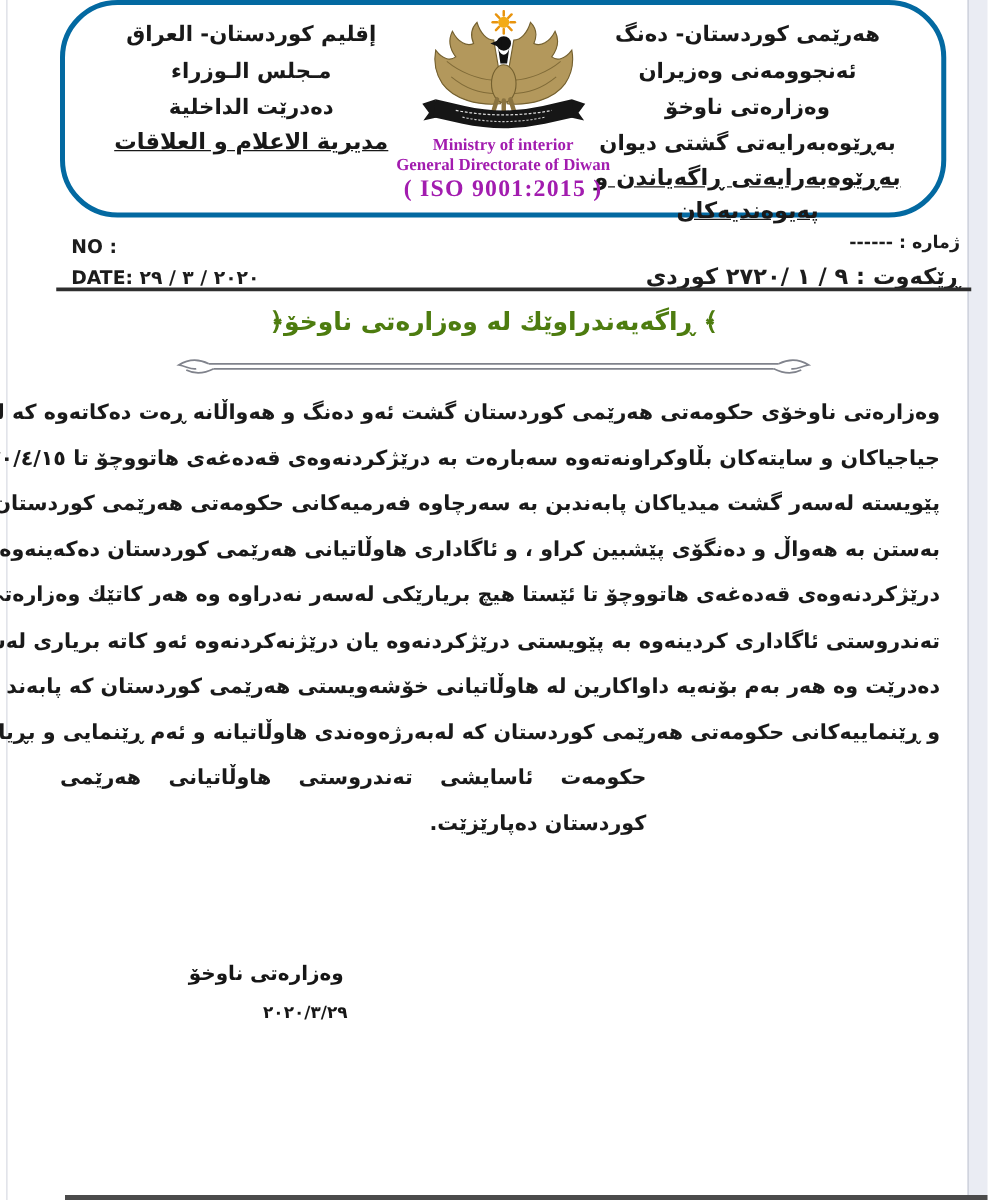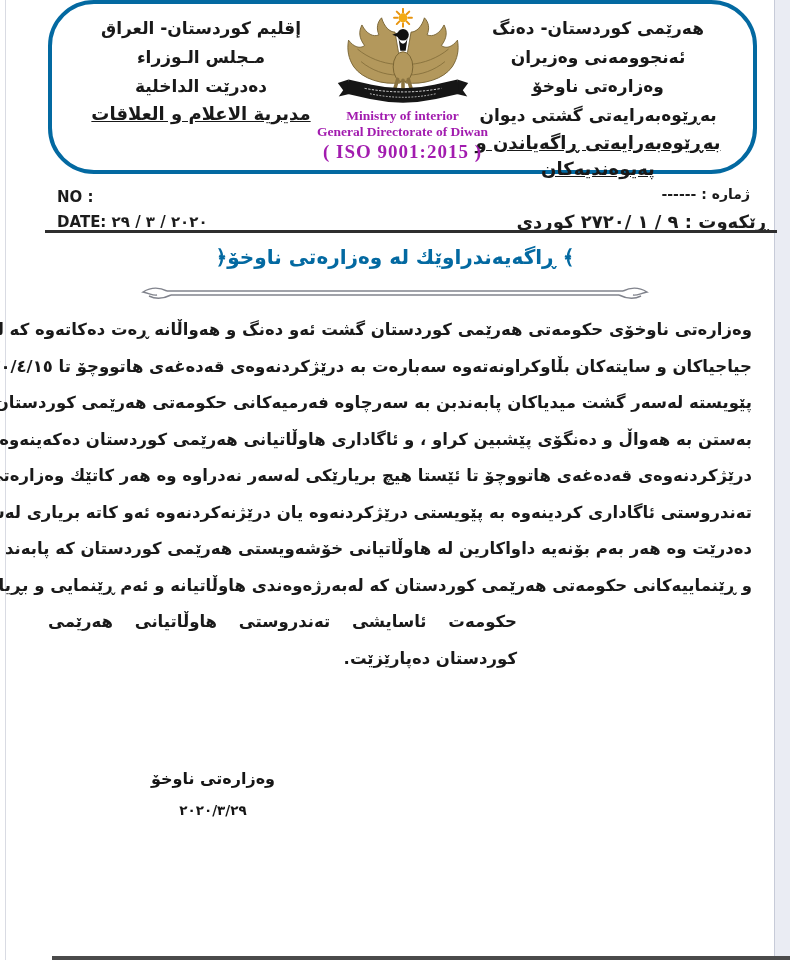--- a/index.html
+++ b/index.html
@@ -25,36 +25,36 @@
   .hdr-center{position:absolute;left:50%;top:2px;transform:translateX(-50%);
     width:230px;text-align:center;}
   .emblem{display:block;margin:2px auto 0 auto;}
   .en-line{font-family:"Liberation Serif","DejaVu Serif",serif;font-weight:bold;
     font-size:13.5px;line-height:16px;color:#a21caf;}
   .iso-line{font-family:"Liberation Serif","DejaVu Serif",serif;font-weight:bold;
     font-size:19px;line-height:24px;color:#a21caf;letter-spacing:1px;}
   
   .ref-no{position:absolute;left:57px;top:188px;font-weight:bold;font-size:15px;}
   .ref-date{position:absolute;left:57px;top:213px;font-weight:bold;font-size:15px;direction:ltr;}
-  .ref-jimare{position:absolute;right:40px;top:186px;font-weight:bold;font-size:14px;direction:rtl;}
+  .ref-jimare{position:absolute;right:22px;top:186px;font-weight:bold;font-size:14px;direction:rtl;}
   .ref-rekewt{position:absolute;right:22px;top:211px;font-weight:bold;font-size:18px;direction:rtl;}
   .ref-underline{position:absolute;left:45px;top:230px;width:732px;height:3px;background:#2e2e2e;}
   
   .doc-title{position:absolute;left:0;top:245px;width:790px;text-align:center;
-    direction:rtl;font-weight:bold;font-size:20px;color:#0369a1;}
+    direction:rtl;font-weight:bold;font-size:20px;color:#4d7c0f;}
   .title-divider{position:absolute;left:133px;top:283px;}
   
   .body-text{position:absolute;left:48px;top:312px;width:704px;direction:rtl;}
   .body-line{height:36.5px;line-height:36.5px;font-weight:bold;font-size:16.5px;
     color:#1a1a1a;text-align:justify;text-align-last:justify;white-space:nowrap;}
   .body-line.last{text-align-last:right;padding-right:235px;white-space:normal;}
   
   .signature{position:absolute;left:148px;top:768px;width:130px;text-align:center;direction:rtl;}
   .sig-name{font-weight:bold;font-size:16px;line-height:22px;color:#161616;}
-  .sig-date{font-weight:bold;font-size:13.5px;line-height:18px;margin-top:11px;color:#161616;}
+  .sig-date{font-weight:bold;font-size:13.5px;line-height:18px;margin-top:11px;color:#161616;text-align:right;}
 </style>
 </head>
 <body>
 
 <div class="page">
 
   <div class="scan-left-line"></div>
   <div class="scan-right-strip"></div>
   <div class="scan-bottom-line"></div>
 

